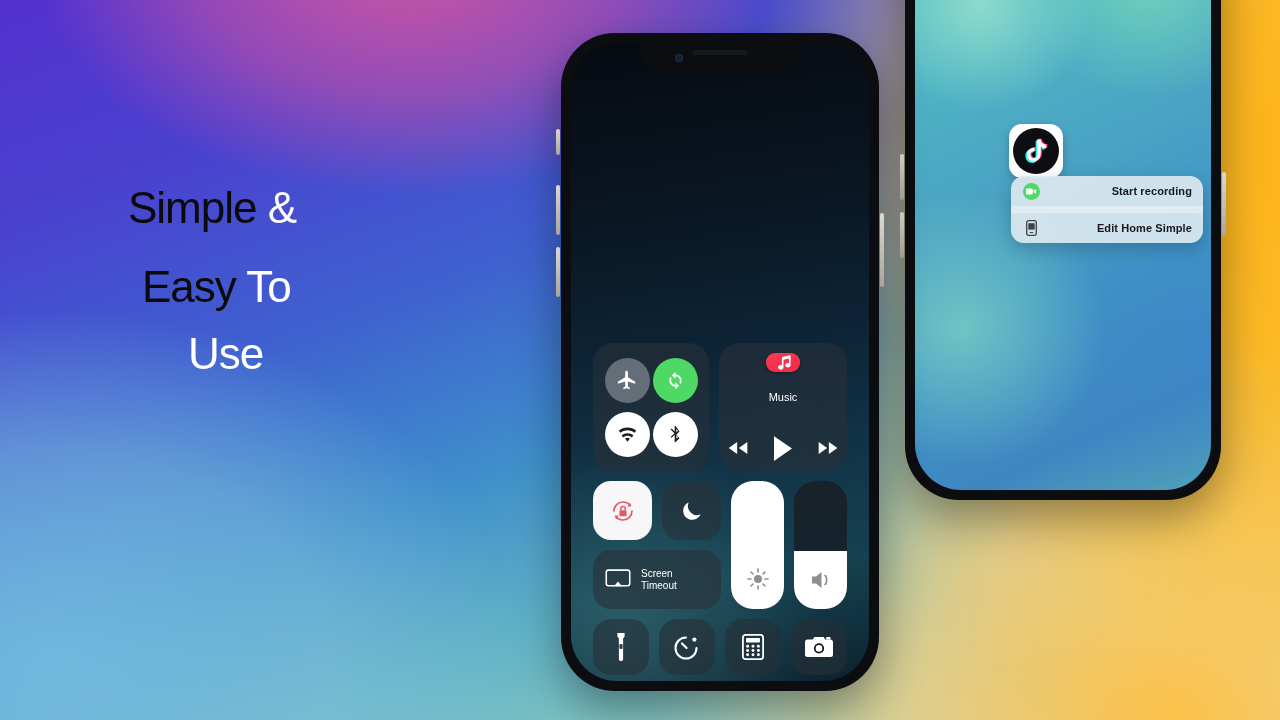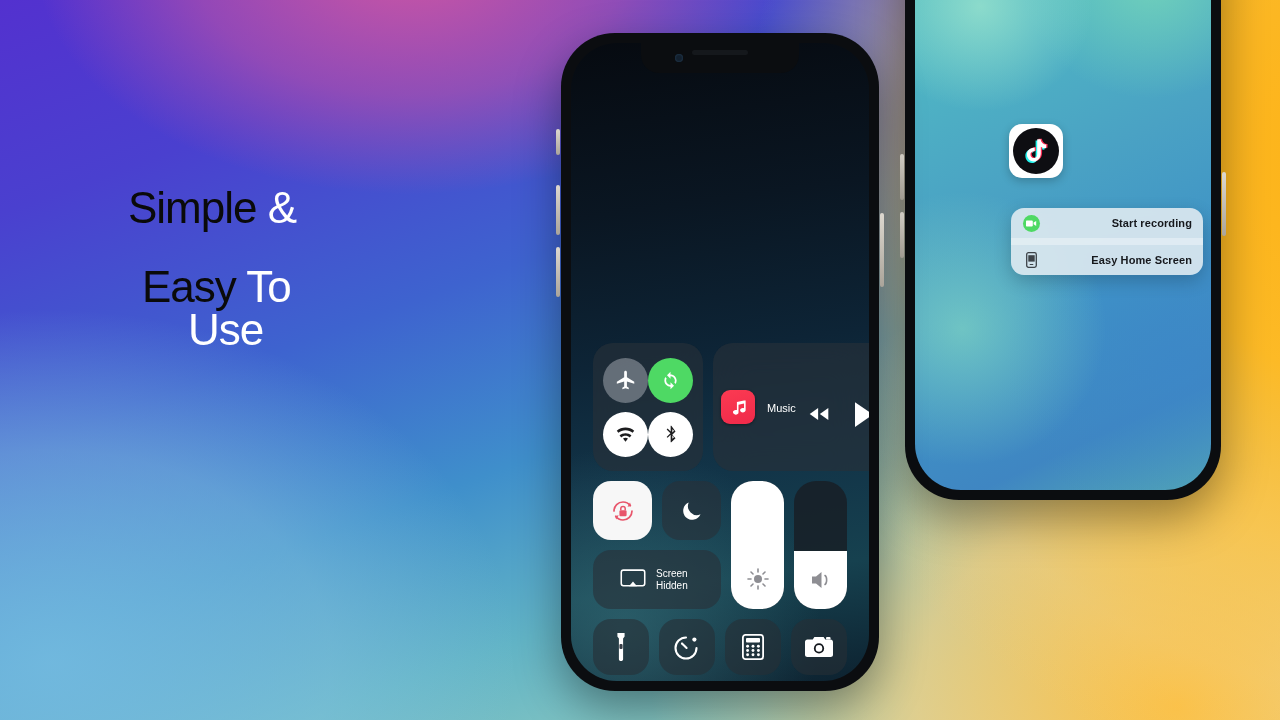--- a/index.html
+++ b/index.html
@@ -39,21 +39,21 @@
     position:absolute;
     left:120px; top:186px;
     width:400px;
     text-align:center;
     line-height:0.98;
     letter-spacing:-1px;
   }
   .hl-line { display:block; white-space:nowrap; font-size:44px; font-weight:400; }
   .hl-line.l1 { text-align:left; padding-left:8px; }
   .hl-line.l2 { text-align:left; padding-left:22px; margin-top:36px; }
-  .hl-line.l3 { text-align:left; padding-left:68px; }
+  .hl-line.l3 { text-align:left; padding-left:68px; margin-top:24px; }
   .w-dark  { color:#0a0a0a; }
   .w-light { color:#ffffff; }
 
   
   .phone {
     position:absolute;
     background:#0b0d10;
     border-radius:54px;
     box-shadow:0 18px 46px rgba(0,0,0,0.38);
   }
@@ -122,43 +122,43 @@
     padding:10px;
   }
   .pill { width:45px; height:45px; border-radius:50%; display:flex; align-items:center; justify-content:center; }
   .pill.off { background:rgba(128,136,146,0.72); }
   .pill.green { background:#4ed964; }
   .pill.on { background:#ffffff; }
 
   
   .music {
     flex:1; height:128px;
-    display:flex; flex-direction:row; align-items:center; justify-content:center;
-    gap:12px; padding:10px 8px;
+    display:flex; flex-direction:column; align-items:center; justify-content:center;
+    gap:18px; padding:10px 8px;
   }
   .music-icon {
     width:34px; height:34px; border-radius:9px;
     background:linear-gradient(165deg,#fb3a52,#f02a4a);
     display:flex; align-items:center; justify-content:center;
     box-shadow:0 1px 3px rgba(0,0,0,0.4);
   }
   .music-label { color:#fff; font-size:11px; margin-top:1px; }
   .music-ctrls { display:flex; align-items:center; gap:22px; margin-top:14px; }
 
   
   .mid { display:flex; gap:10px; }
   .mid-left { display:flex; flex-direction:column; gap:10px; width:128px; }
   .toggles { display:flex; gap:10px; }
   .sq { width:59px; height:59px; border-radius:18px; display:flex; align-items:center; justify-content:center; }
   .sq.dark { background:rgba(40,48,56,0.62); }
   .sq.active { background:#f7f7f7; }
   .mirror {
     height:59px; border-radius:18px;
     background:rgba(40,48,56,0.62);
-    display:flex; align-items:center; gap:10px; padding:0 27px;
+    display:flex; align-items:center; gap:10px; padding:0 12px;
   }
   .mirror-label { color:#fff; font-size:10px; line-height:1.18; }
 
   .sliders { display:flex; gap:10px; flex:1; }
   .slider {
     position:relative; flex:1; height:128px;
     border-radius:22px; overflow:hidden;
     background:rgba(24,28,34,0.78);
   }
   .slider .fill {
@@ -205,21 +205,20 @@
   }
   #ctxmenu {
     position:absolute; left:96px; top:262px;
     width:192px;
     background:rgba(226,236,241,0.88);
     backdrop-filter:blur(14px);
     border-radius:13px;
     overflow:hidden;
     box-shadow:0 6px 18px rgba(0,0,0,0.2);
     z-index:5;
-    margin-top:32px;
   }
   .ctx-item {
     display:flex; align-items:center;
     height:30px; padding:0 11px;
     gap:10px;
   }
   .ctx-icon { width:18px; display:flex; align-items:center; justify-content:center; flex:0 0 18px; }
   .ctx-label {
     flex:1; text-align:right;
     font-size:11px; color:#16181c; font-weight:600;
@@ -292,21 +291,21 @@
 
 
       <div class="ctx-item">
         <span class="ctx-icon">
           <svg width="11" height="16" viewBox="0 0 11 16">
               <rect x="0.7" y="0.7" width="9.6" height="14.6" rx="1.8" fill="none" stroke="#3d4348" stroke-width="1.3"></rect>
               <rect x="2.3" y="3.2" width="6.4" height="6.4" fill="#3d4348"></rect>
               <rect x="3.6" y="12" width="3.8" height="1.1" rx="0.5" fill="#3d4348"></rect>
             </svg>
         </span>
-        <span class="ctx-label">Easy Home Screen</span>
+        <span class="ctx-label">Edit Home Simple</span>
       </div>
 
 
     </div>
   </div>
 </div>
 
 <div class="phone" id="phone-left">
   <div class="sidebtn" style="left:-5px; top:96px;  width:4px; height:26px;"></div>
   <div class="sidebtn" style="left:-5px; top:152px; width:4px; height:50px;"></div>
@@ -389,21 +388,21 @@
                 </svg>
             </div>
           </div>
           <div class="mirror">
             <svg width="26" height="22" viewBox="0 0 28 24">
               <rect x="1.2" y="1.2" width="25.6" height="17" rx="2.4" fill="none" stroke="#fff" stroke-width="1.7"></rect>
               <path d="M14 13.5l4.4 5.2H9.6z" fill="#fff"></path>
             </svg>
             <span class="mirror-label">
               <span>Screen</span><br>
-              <span>Hidden</span>
+              <span>Timeout</span>
             </span>
           </div>
         </div>
 
         <div class="sliders">
           <div class="slider">
             <div class="fill" style="height:100%"></div>
             <span class="sicon">
               <svg width="24" height="24" viewBox="0 0 24 24">
                   <circle cx="12" cy="12" r="4" fill="#8e8e93"></circle>

